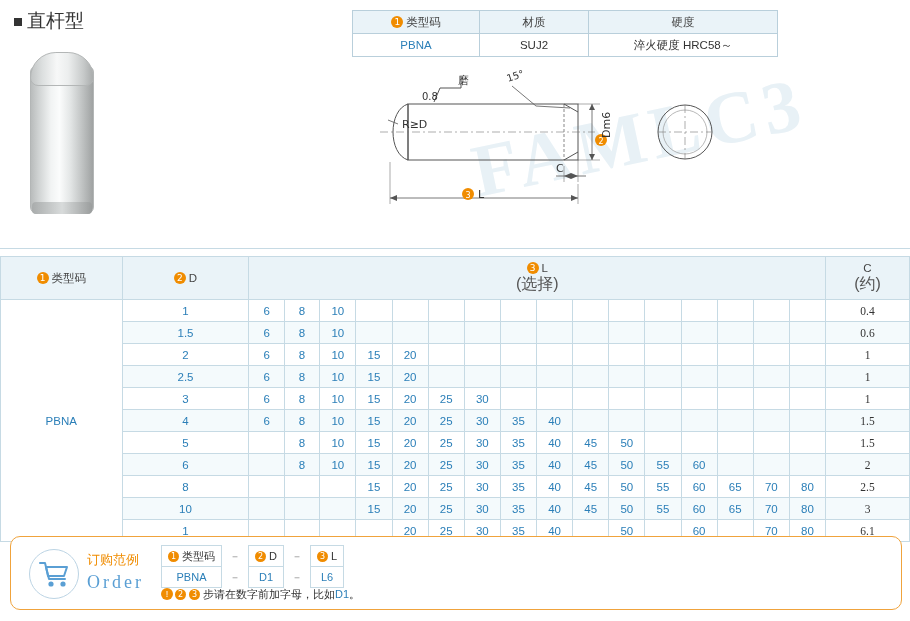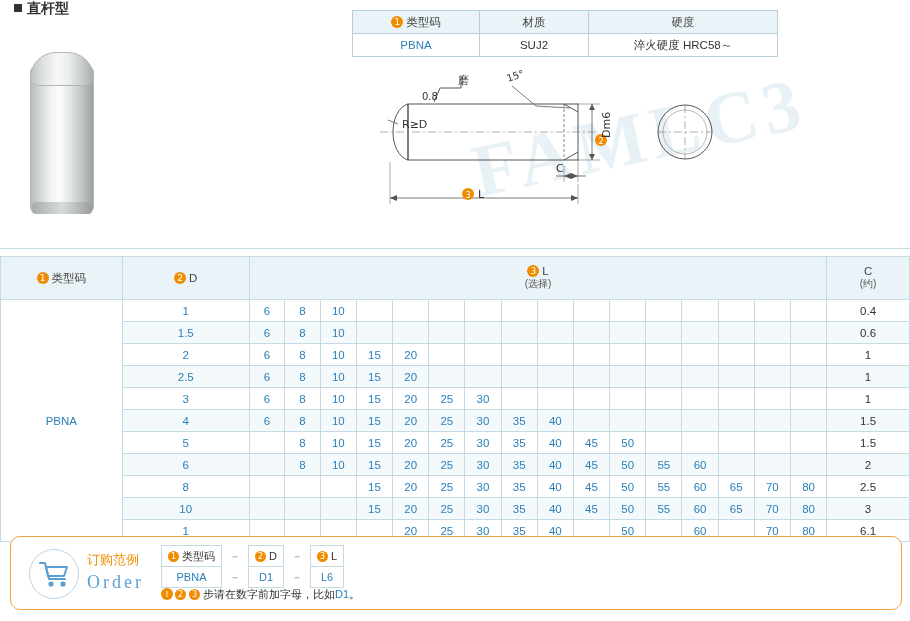--- a/index.html
+++ b/index.html
@@ -31,22 +31,22 @@
   .wm3{left:600px;top:420px;font-size:56px;transform:rotate(-12deg);}
 
   .page{position:relative;z-index:1;}
 
   
   .top{
     position:relative;
     height:238px;
   }
   .title{
-    position:absolute;left:14px;top:0;
-    font-size:14px;color:#333;font-weight:bold;
+    position:absolute;left:14px;top:8px;
+    font-size:19px;color:#333;font-weight:normal;
   }
   .title .sq{
     display:inline-block;width:8px;height:8px;background:#333;
     margin-right:5px;vertical-align:1px;
   }
   
   .photo{
     position:absolute;left:30px;top:52px;width:66px;height:163px;
   }
   .pin-body{
@@ -114,25 +114,25 @@
     text-align:center;
     padding:0;
     height:21px;
   }
   table.main thead th{
     background:#eaf3f8;
     color:#444;
     font-weight:normal;
     height:42px;
   }
-  .hdr-sub{display:block;font-size:10px;color:#555;}
+  .hdr-sub{display:block;font-size:16px;color:#555;}
   td.code{color:#2b7fb8;background:#fff;font-size:11.5px;}
   td.dval{color:#2b7fb8;background:#fff;}
   td.lval{color:#2b7fb8;background:#fff;width:38px;}
-  td.cval{background:#fff;color:#333;}
+  td.cval{background:#fff;color:#333;font-family:Liberation Serif, serif;}
   tr.alt td{background:#f4fafc;}
   tr.alt td.dval,tr.alt td.lval,tr.alt td.code{background:#f4fafc;}
 
   
   .order{
     position:absolute;left:10px;top:536px;width:890px;height:72px;
     border:1px solid #f0a33c;
     border-radius:10px;
     background:#fff;
   }

